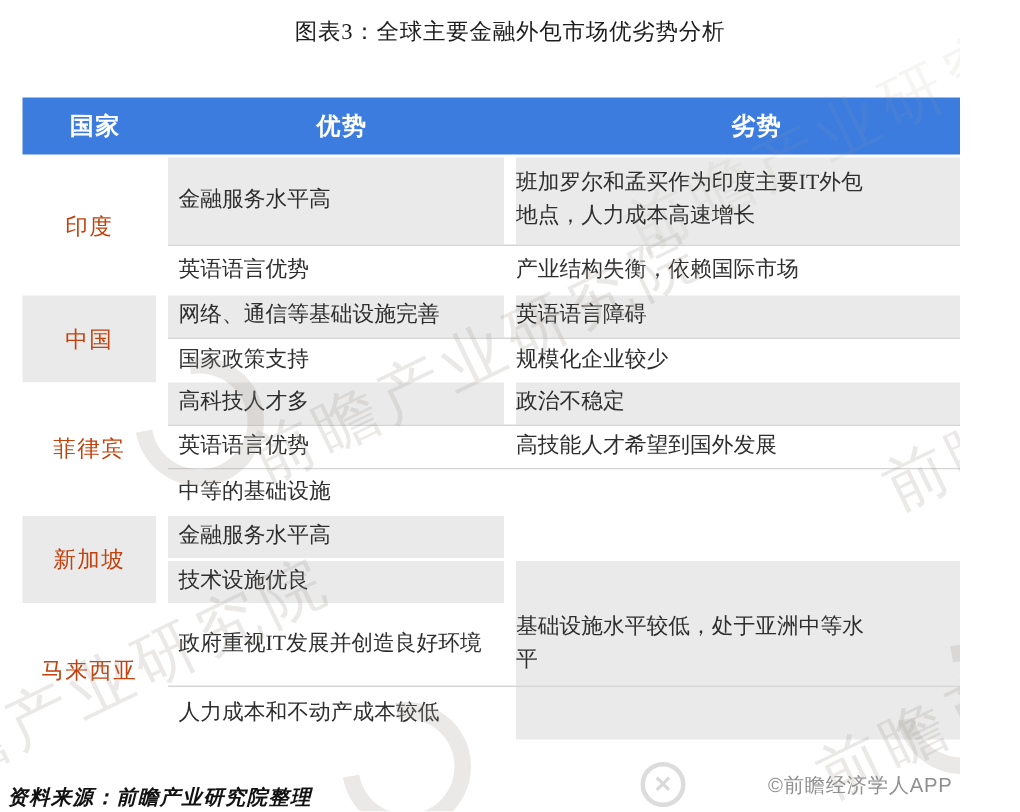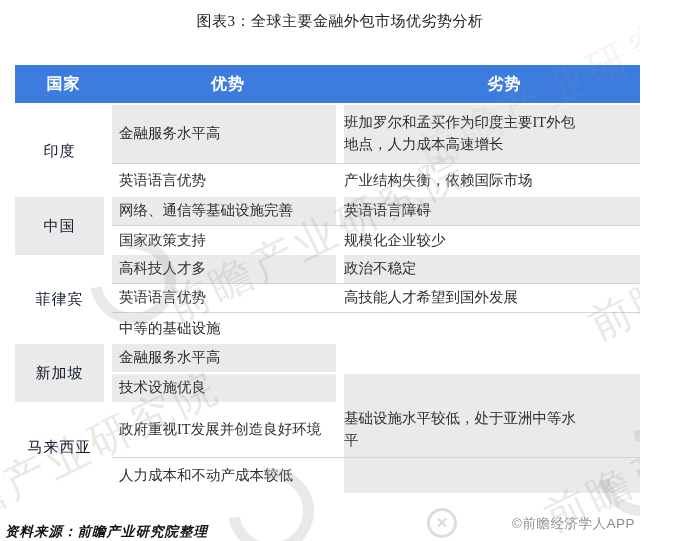--- a/index.html
+++ b/index.html
@@ -16,21 +16,21 @@
   .thead{
     display:flex;align-items:center;height:38px;background:#3C7CDF;color:#ffffff;
     font-size:16px;font-weight:700;margin-bottom:2px;letter-spacing:1px;
   }
   .th-country{width:97px;text-align:center;}
   .th-adv{width:232px;text-align:center;}
   .th-dis{flex:1;text-align:center;}
   .group{display:flex;}
   .country-cell{
     width:89px;display:flex;align-items:center;justify-content:center;
-    font-size:15px;color:#0f172a;letter-spacing:1px;
+    font-size:15px;color:#c2410c;letter-spacing:1px;
   }
   .cgap{width:8px;background:#ffffff;}
   .rows{flex:1;display:flex;flex-direction:column;}
   .trow{display:flex;}
   .trow.sep{border-top:1px solid #D5D5D5;}
   .trow.sepw{border-top:2px solid #ffffff;}
   .cell{
     display:flex;align-items:center;font-size:14.5px;line-height:1.5;
     white-space:pre-line;color:#2e2e2e;
   }

